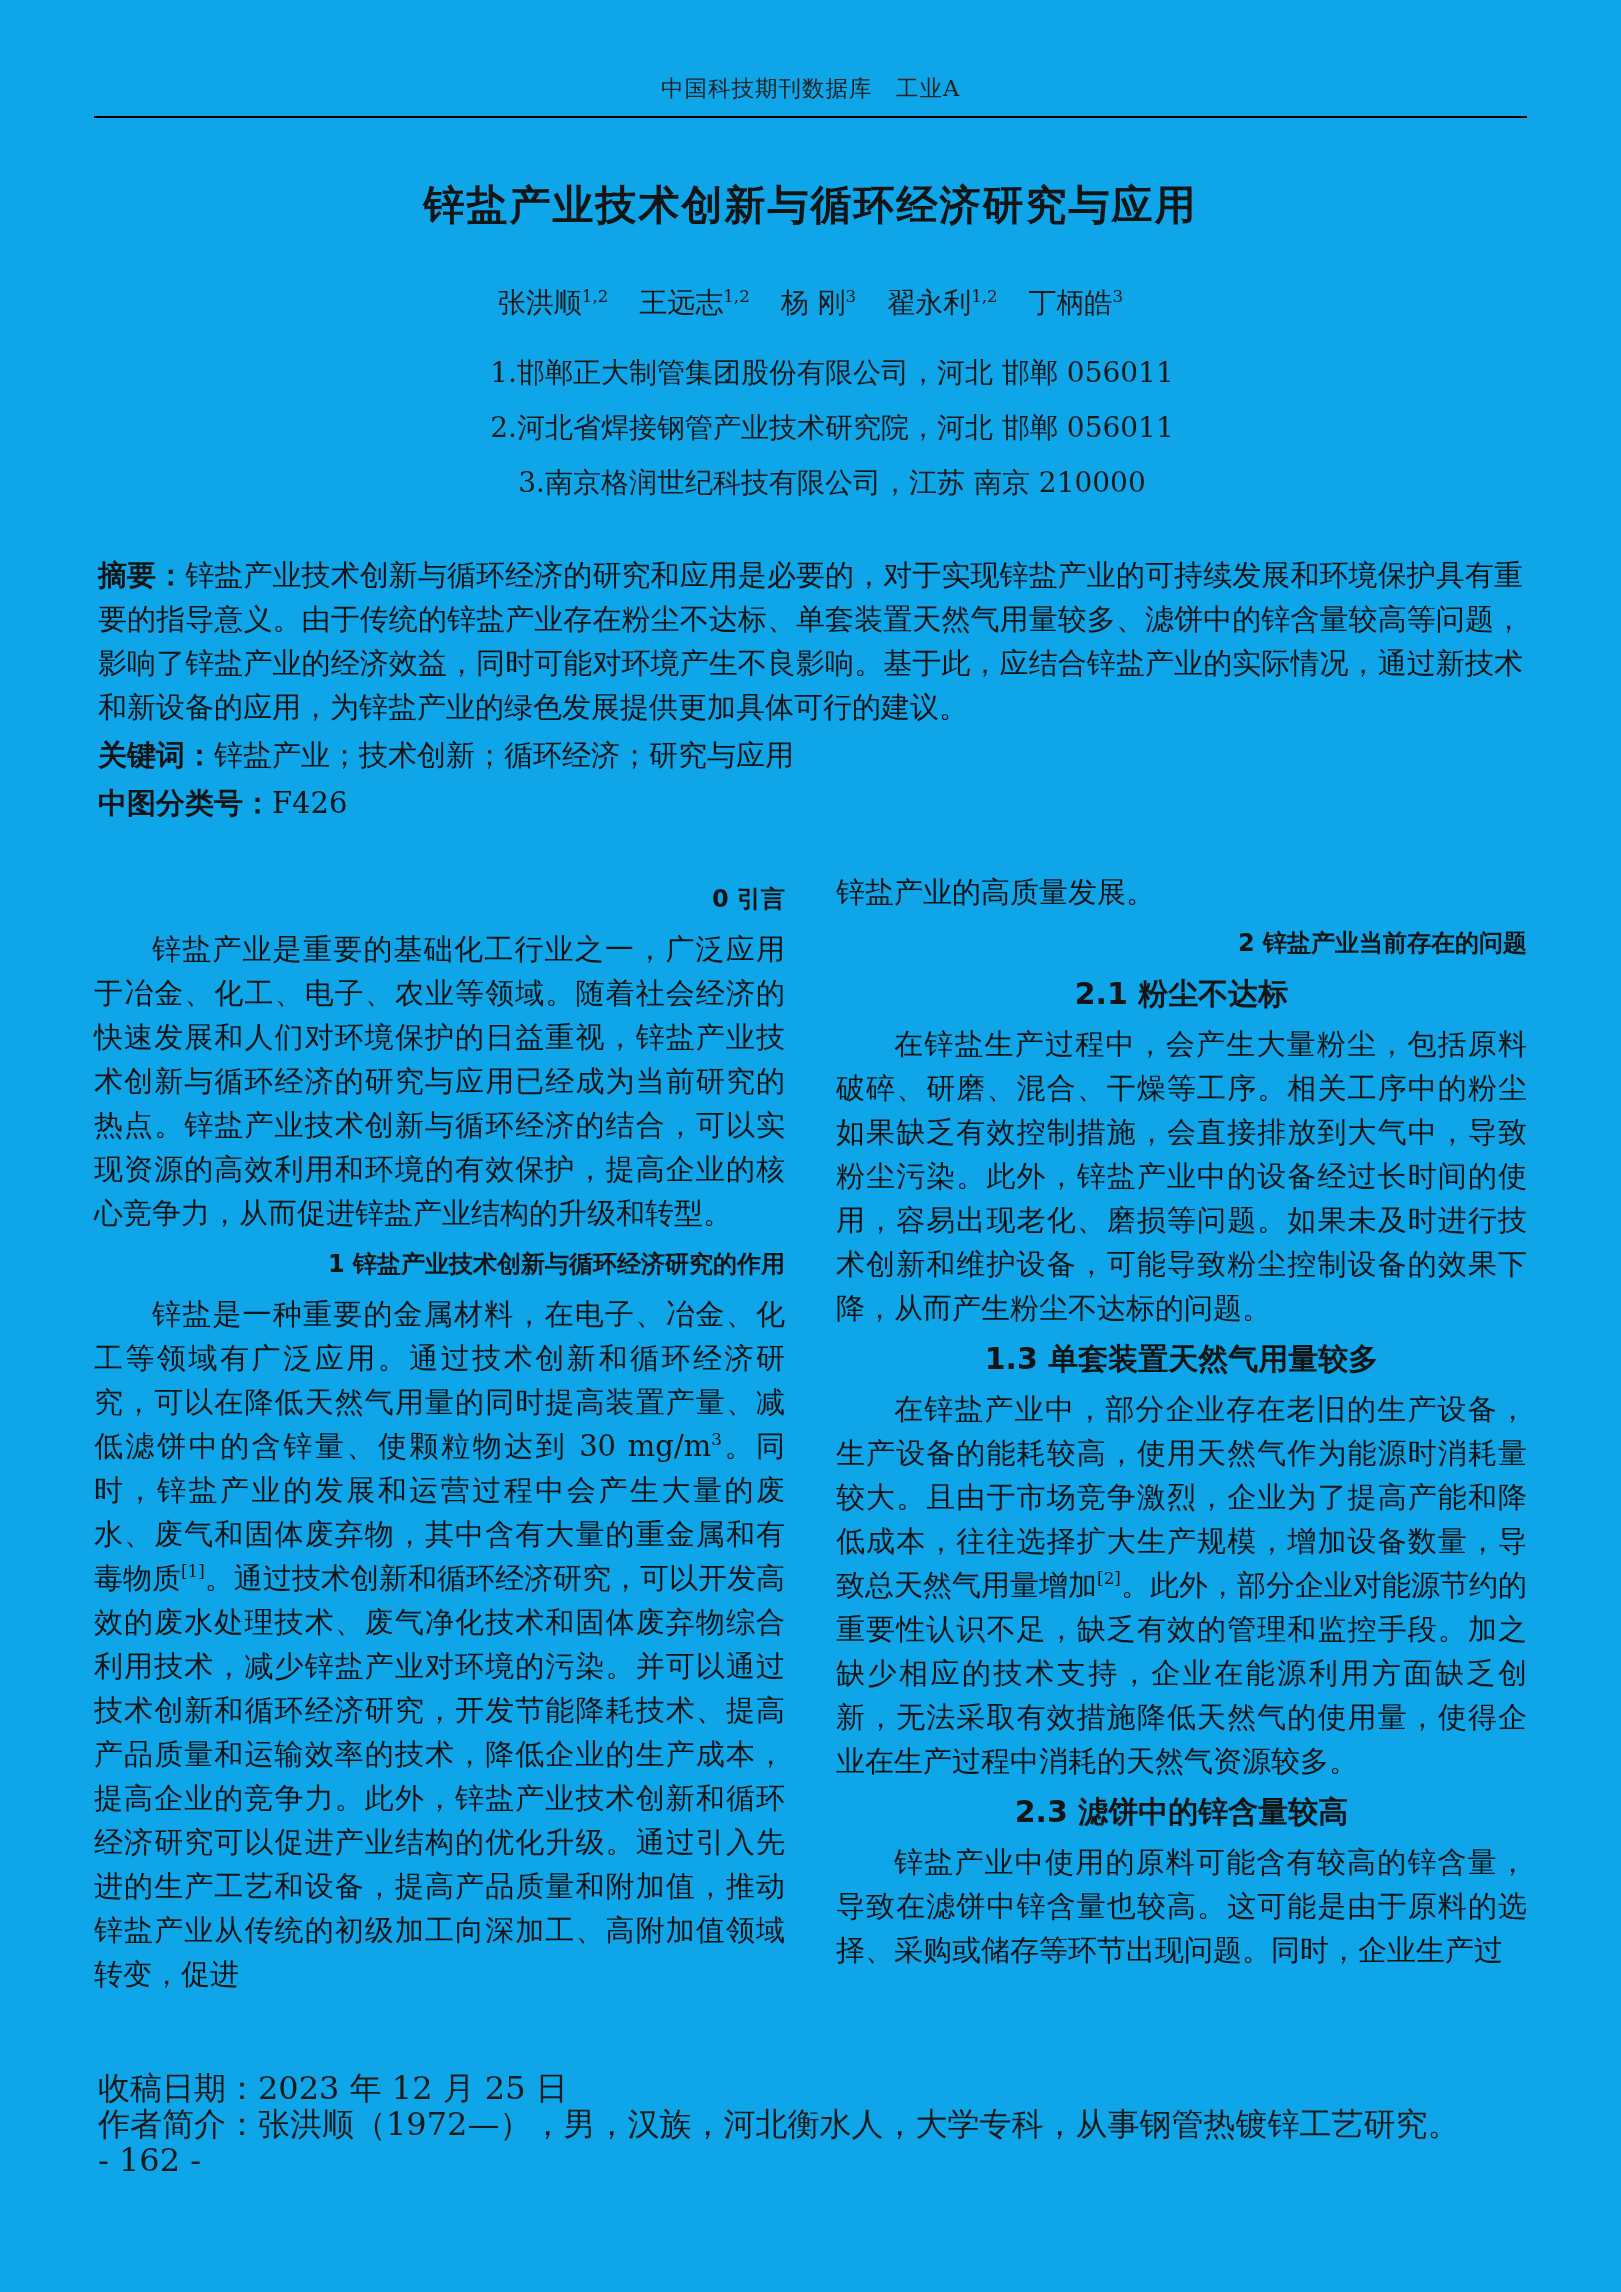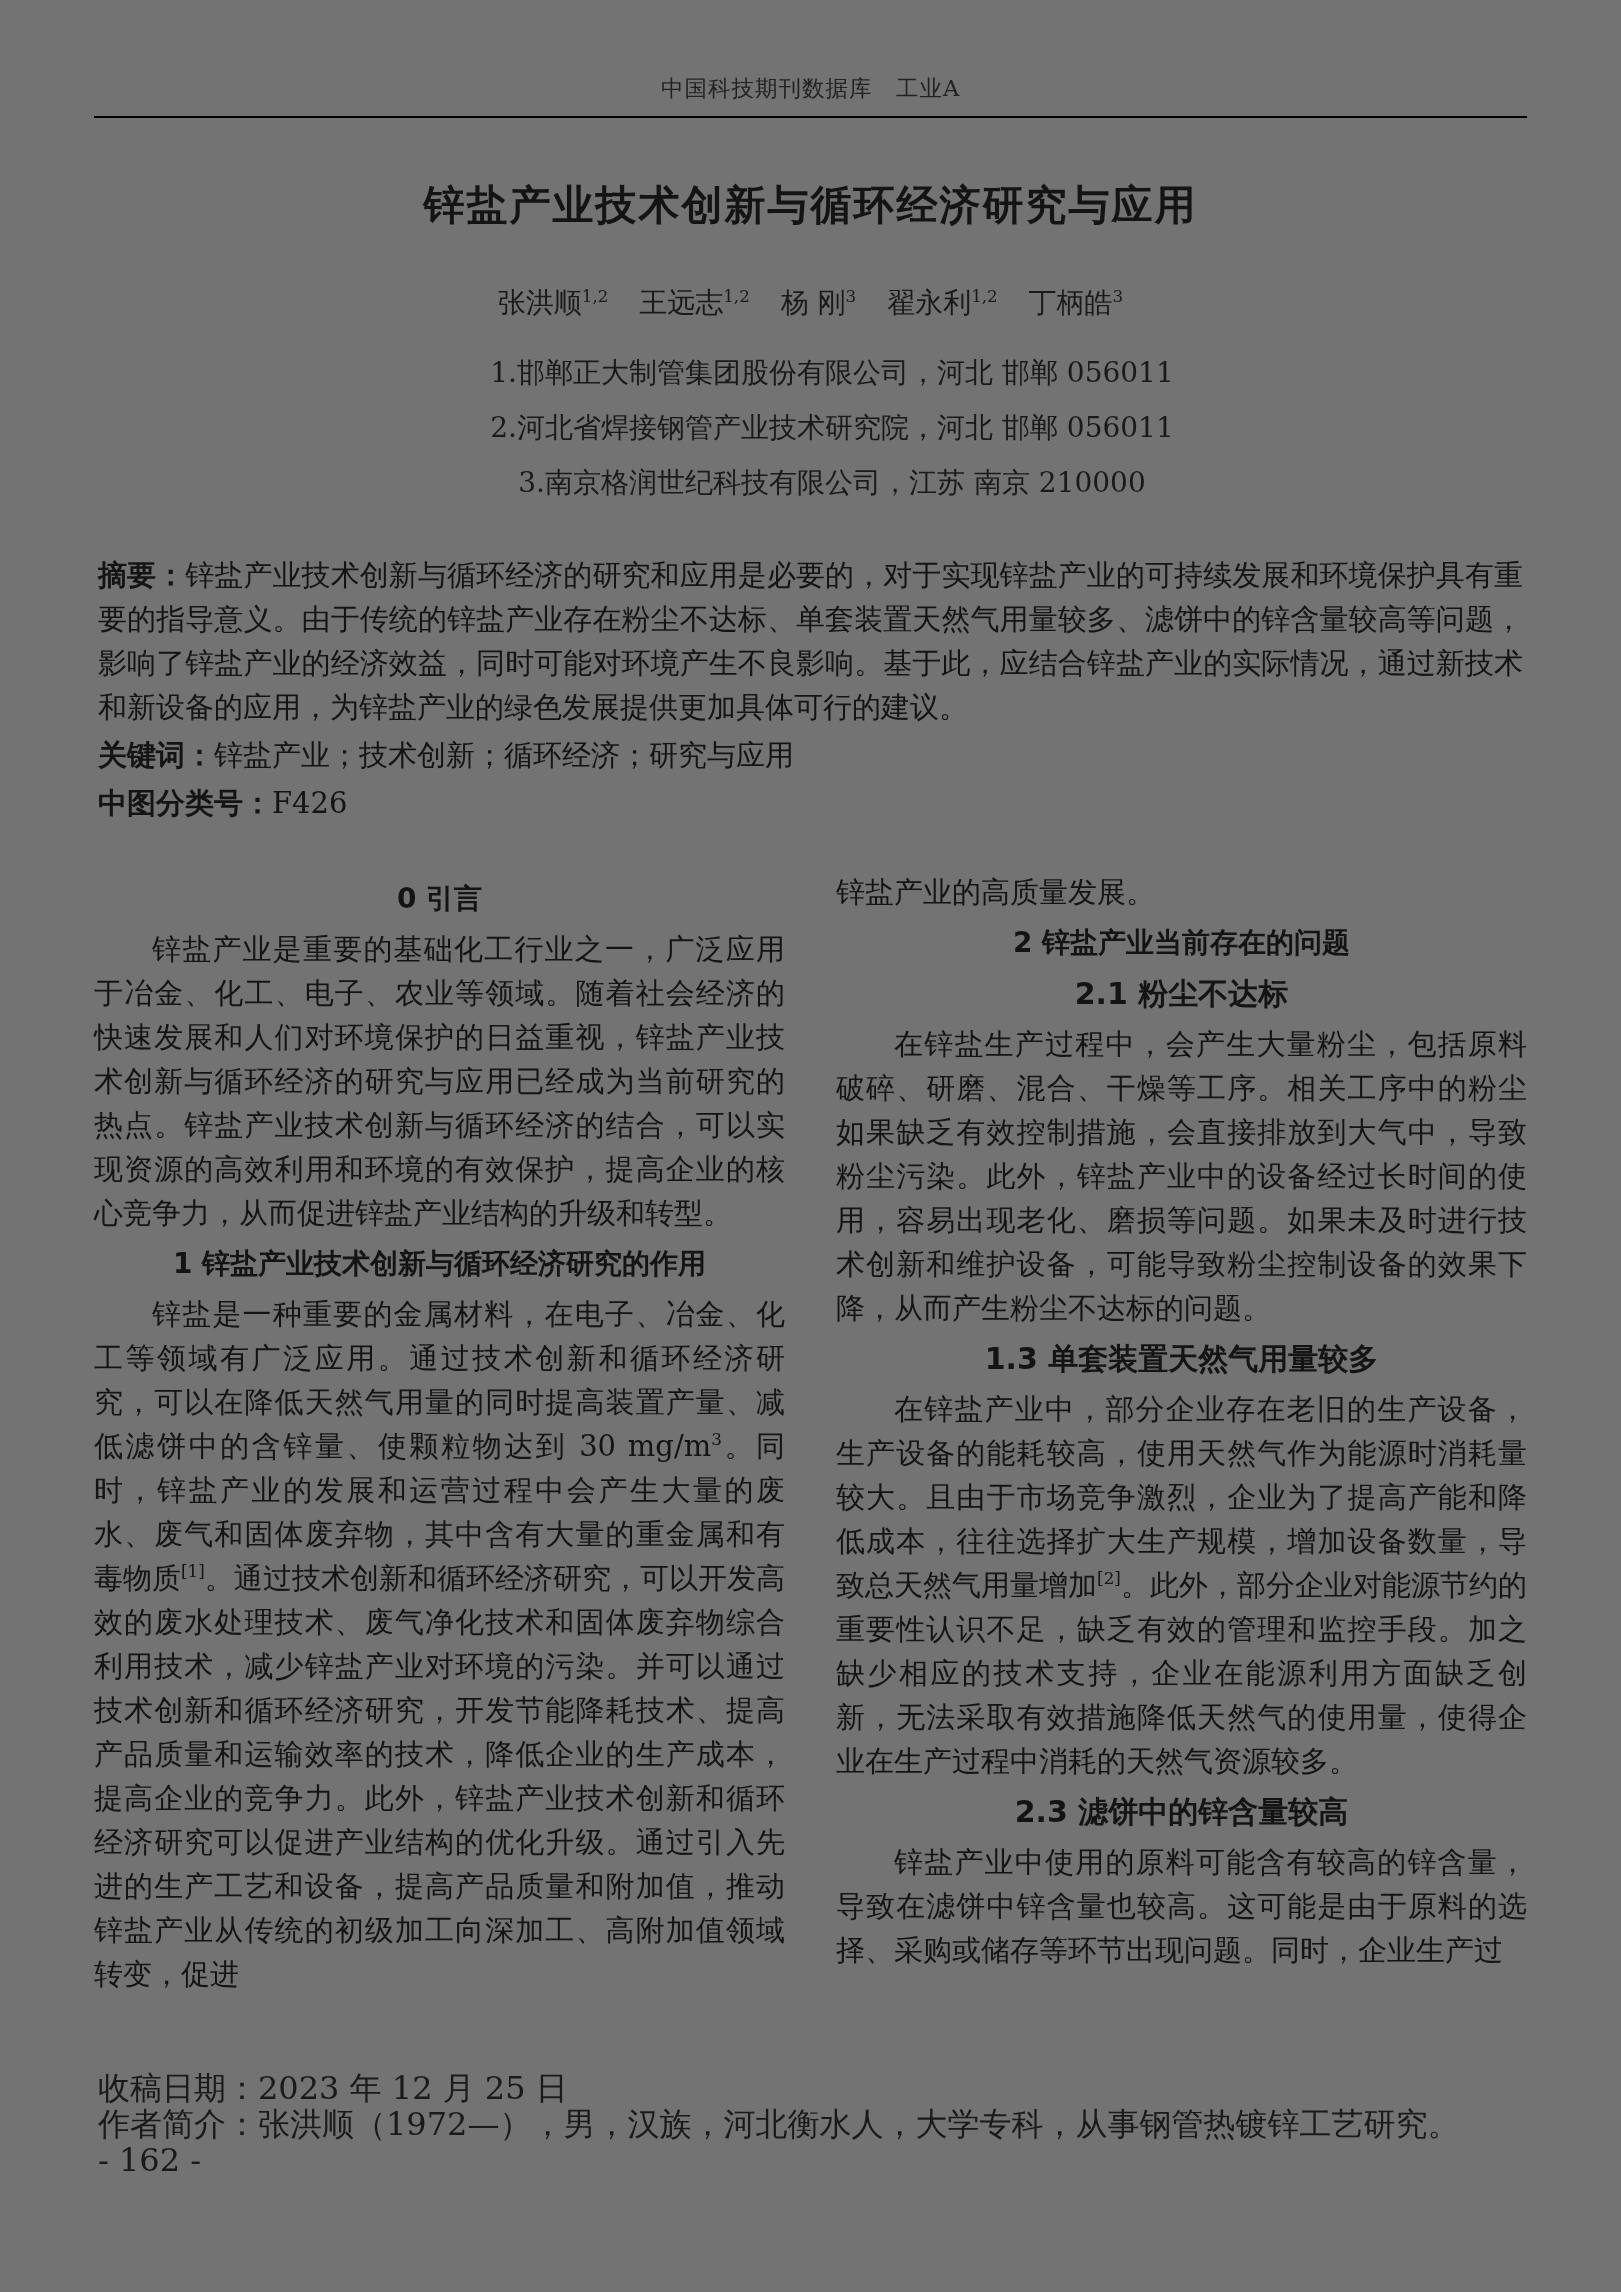--- a/index.html
+++ b/index.html
@@ -1,20 +1,20 @@
 <!DOCTYPE html>
 <html><head>
 <meta charset="utf-8">
 <style>
   html, body { margin: 0; padding: 0; background: #ffffff; }
   .page {
     position: relative;
     width: 1621px;
     height: 2293px;
-    background: #737373;
+    background: #0ea5e9;
     color: #141414;
     font-family: "DejaVu Serif", serif;
     overflow: hidden;
   }
   
   .journal-header {
     padding-top: 73px;
     text-align: center;
     font-size: 22.5px;
     letter-spacing: 1px;
@@ -74,24 +74,24 @@
   .col {
     width: 691px;
     font-size: 29px;
     line-height: 44px;
     text-align: justify;
     text-justify: inter-ideograph;
   }
   .sec-h2 {
     font-family: "DejaVu Sans", sans-serif;
     font-weight: bold;
-    font-size: 28px;
+    font-size: 24px;
     line-height: 44px;
     margin: 6.9px 0 5.9px 0;
-    text-align: center;
+    text-align: right;
   }
   .sec-h3 {
     font-family: "DejaVu Sans", sans-serif;
     font-weight: bold;
     font-size: 30px;
     line-height: 44px;
     margin: 6.9px 0 5.9px 0;
     text-align: center;
   }
   .para { margin: 0; text-indent: 2em; }

